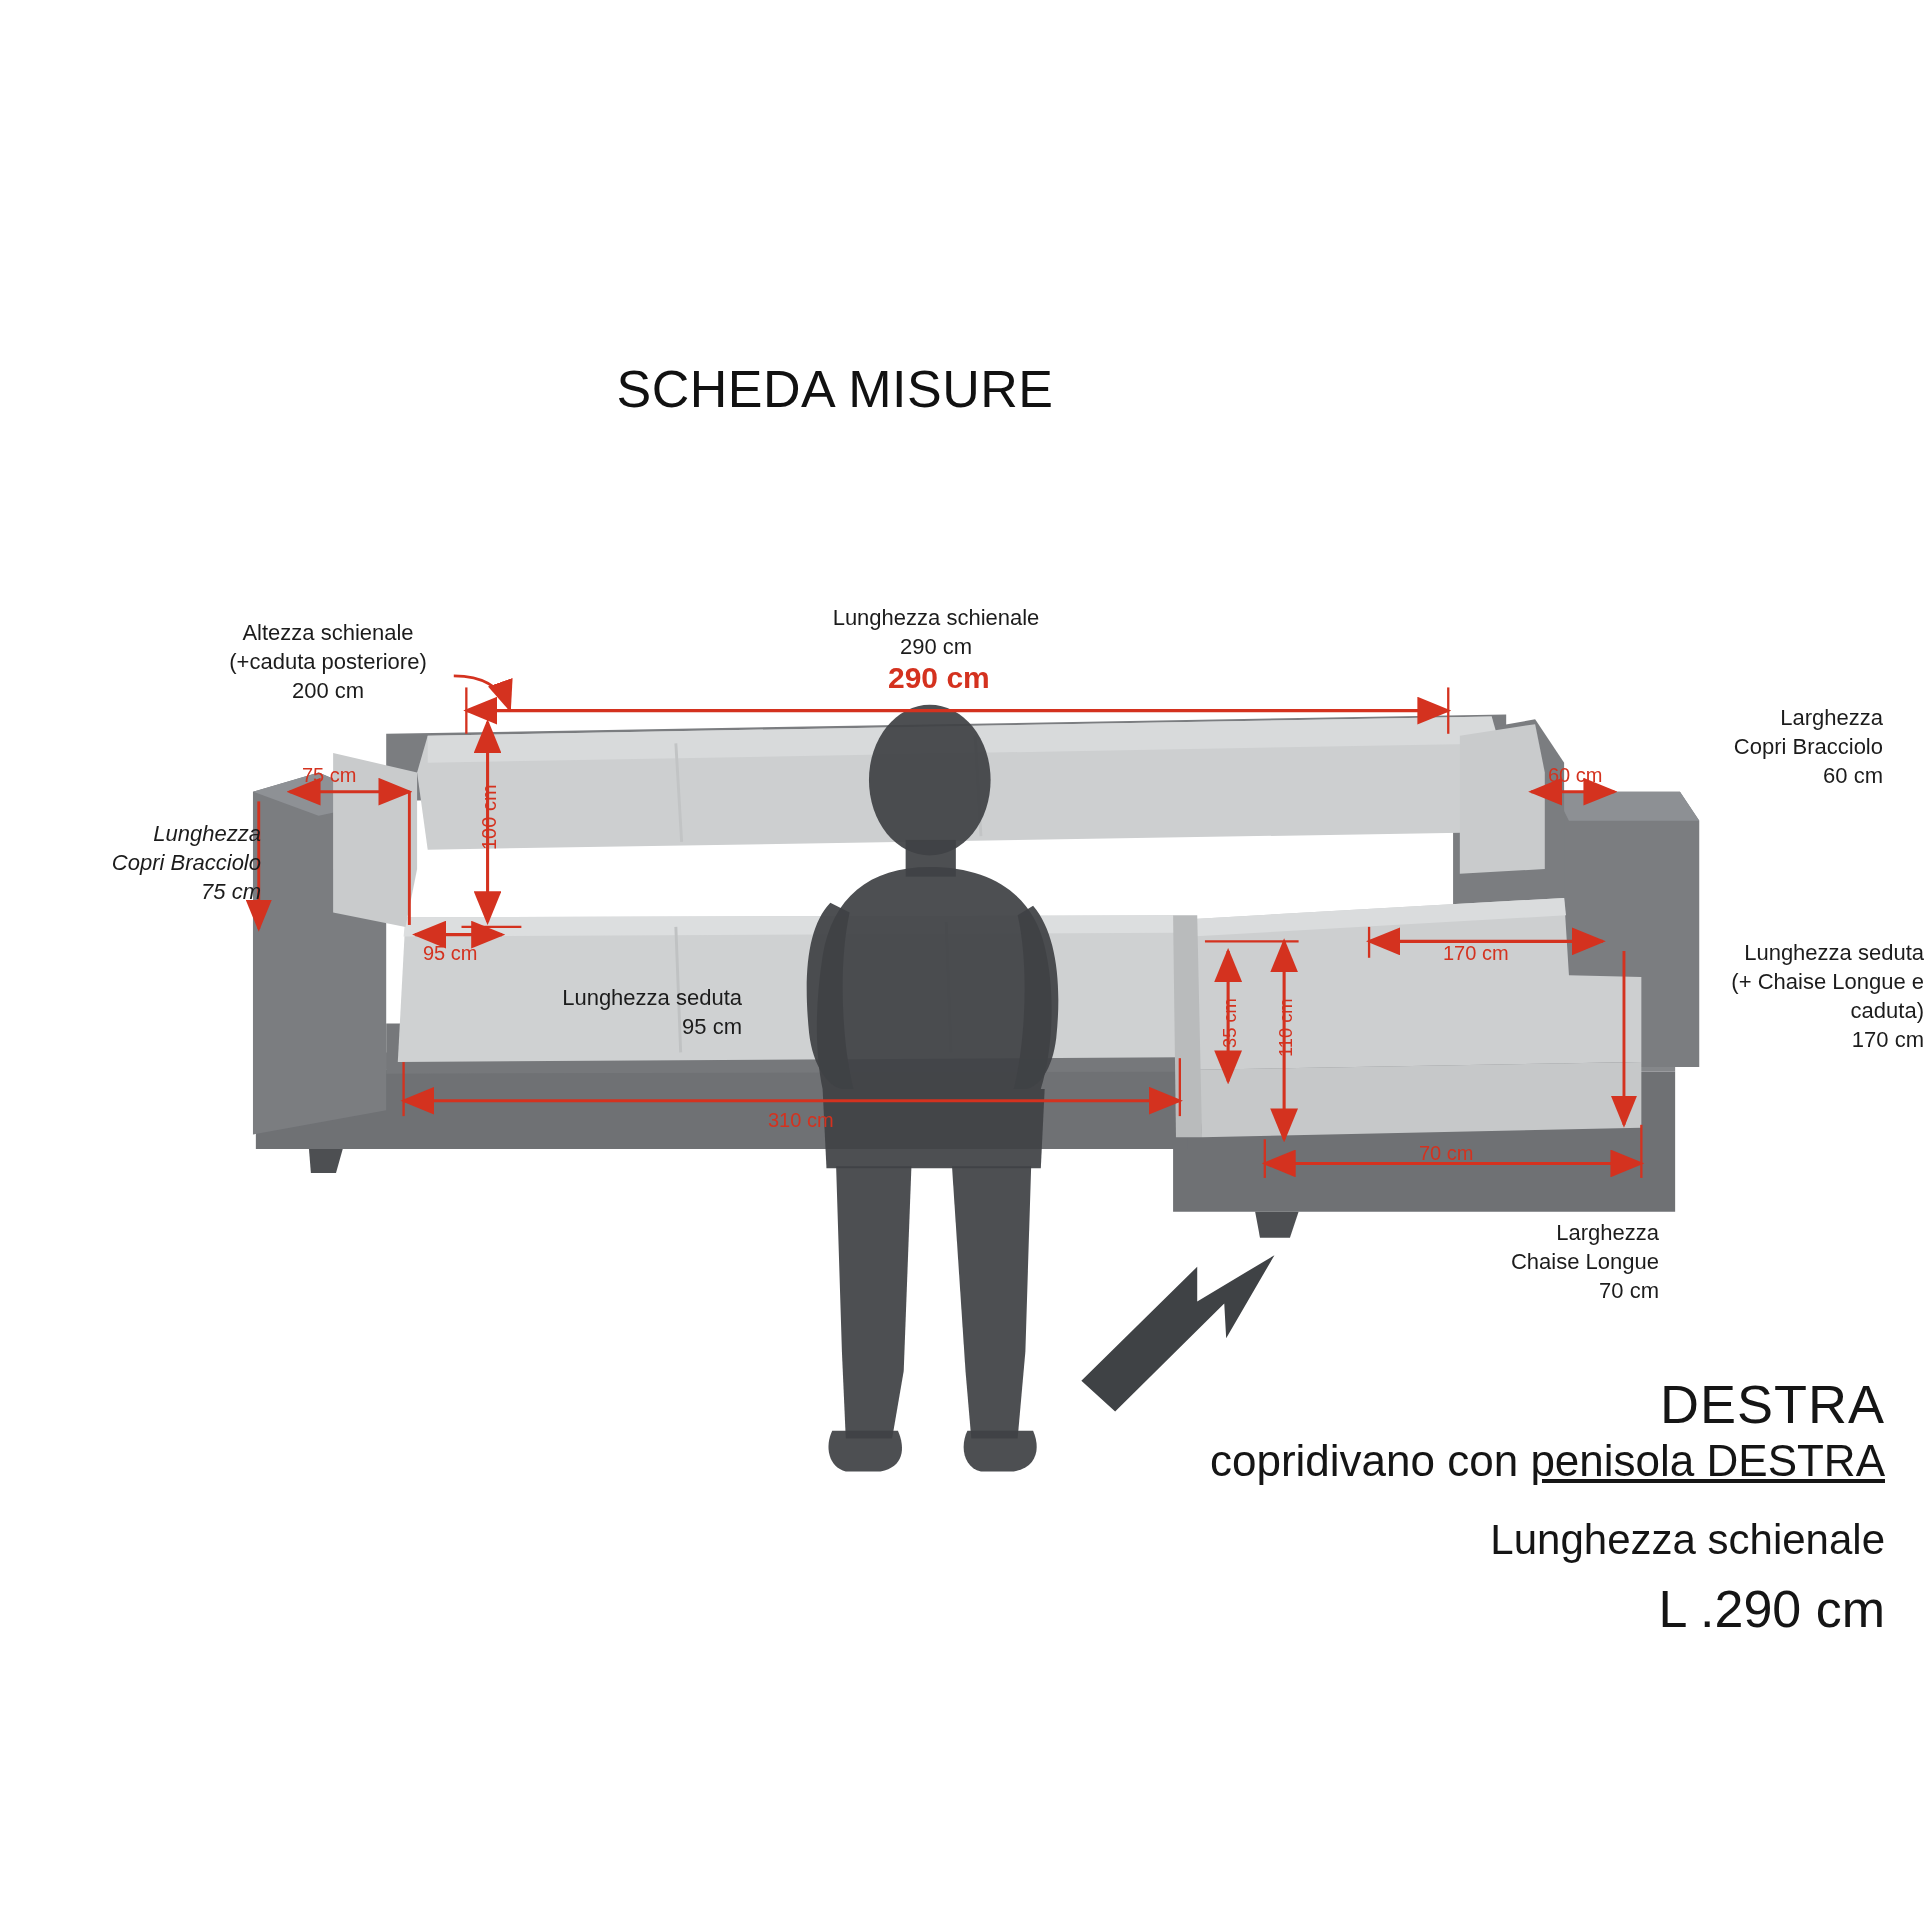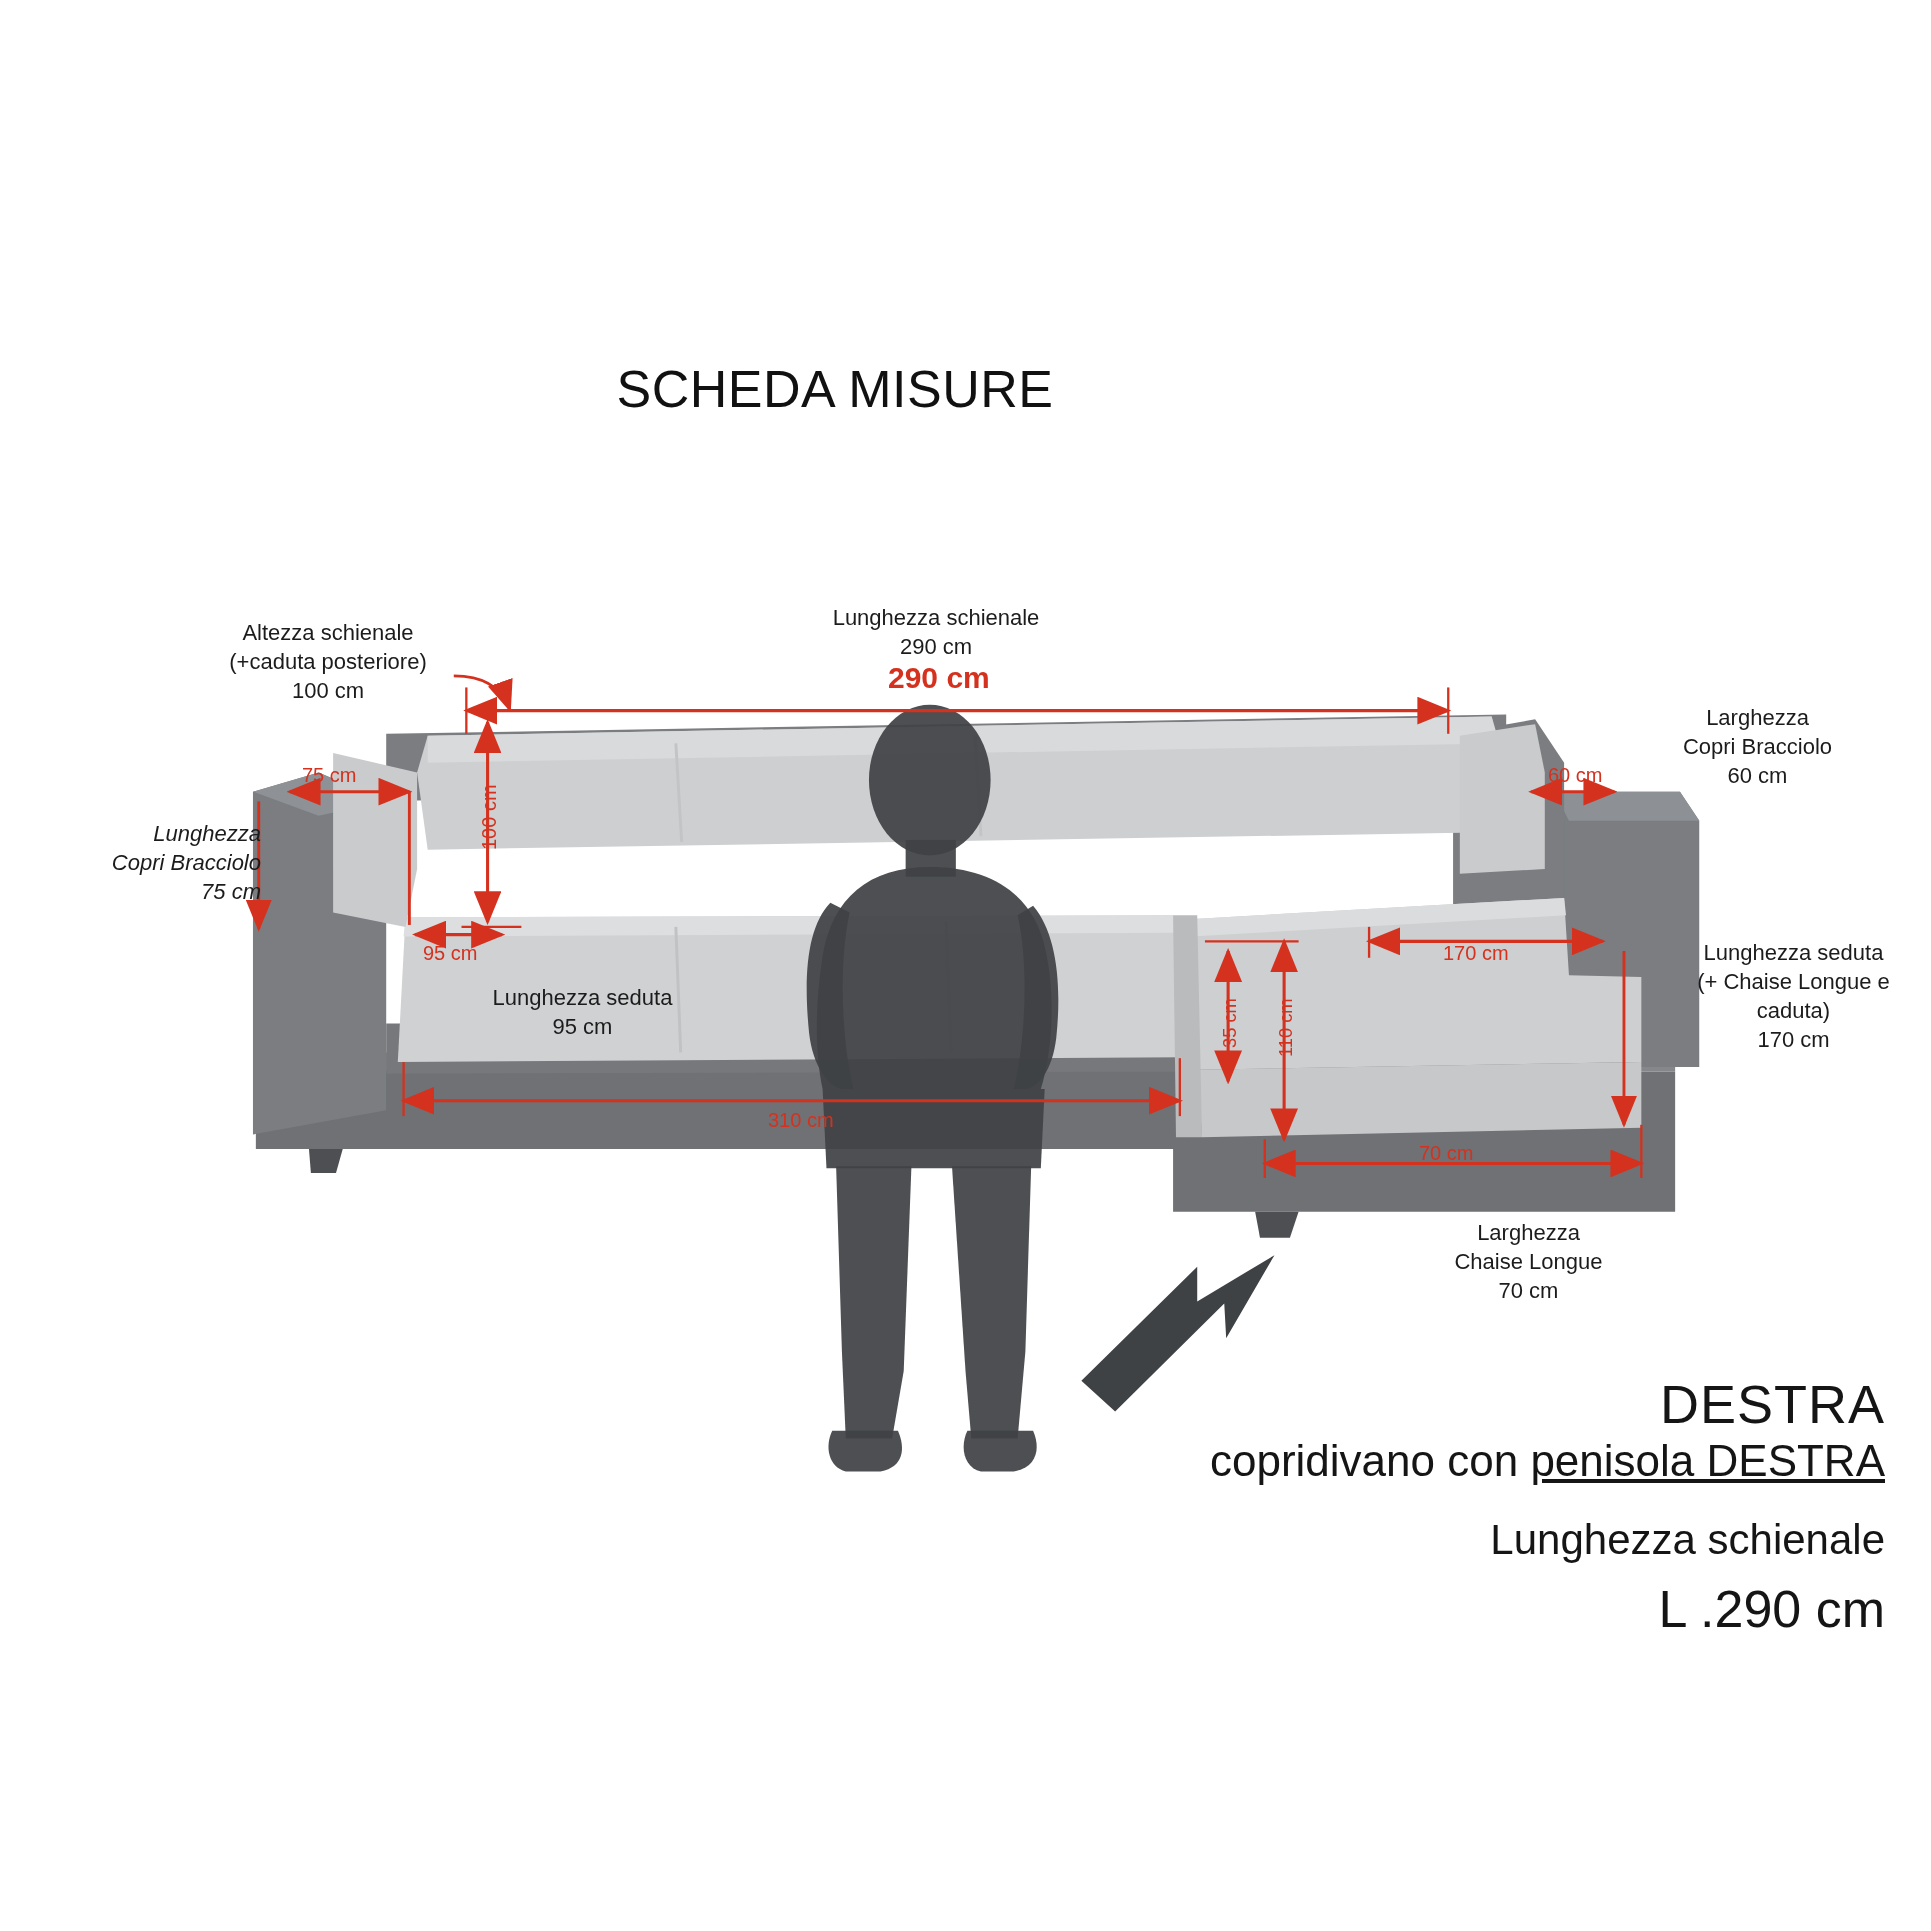--- a/index.html
+++ b/index.html
@@ -38,21 +38,21 @@
   
   .txt {
     position: absolute;
     font-size: 22px;
     line-height: 29px;
     color: #1c1c1c;
     white-space: pre-line;
   }
   .txt.center { text-align: center; }
   .txt.right  { text-align: right; font-style: italic; }
-  .txt.left   { text-align: center; }
+  .txt.left   { text-align: right; }
 
   .dim-label {
     position: absolute;
     font-size: 20px;
     line-height: 24px;
     color: #d4321f;
     white-space: nowrap;
   }
   .dim-label.big {
     font-size: 30px;
@@ -220,21 +220,21 @@
       <line x1="1248" y1="975" x2="1345" y2="975" stroke-width="2.4"></line>
 
       <line x1="1310" y1="1205" x2="1700" y2="1205" marker-start="url(#ahs)" marker-end="url(#ah)"></line>
       <line x1="1310" y1="1180" x2="1310" y2="1220" stroke-width="2.4"></line>
       <line x1="1700" y1="1165" x2="1700" y2="1220" stroke-width="2.4"></line>
     </g>
   </svg>
 
   <div class="txt center" style="left:183px; top:618px; width:290px;">Altezza schienale
 (+caduta posteriore)
-100 cm</div>
+200 cm</div>
 
   <div class="txt center" style="left:772px; top:603px; width:328px;">Lunghezza schienale
 290 cm</div>
 
   <div class="txt right" style="left:58px; top:819px; width:203px;">Lunghezza
 Copri Bracciolo
 75 cm</div>
 
   <div class="txt left" style="left:1632px; top:703px; width:251px;">Larghezza
 Copri Bracciolo

